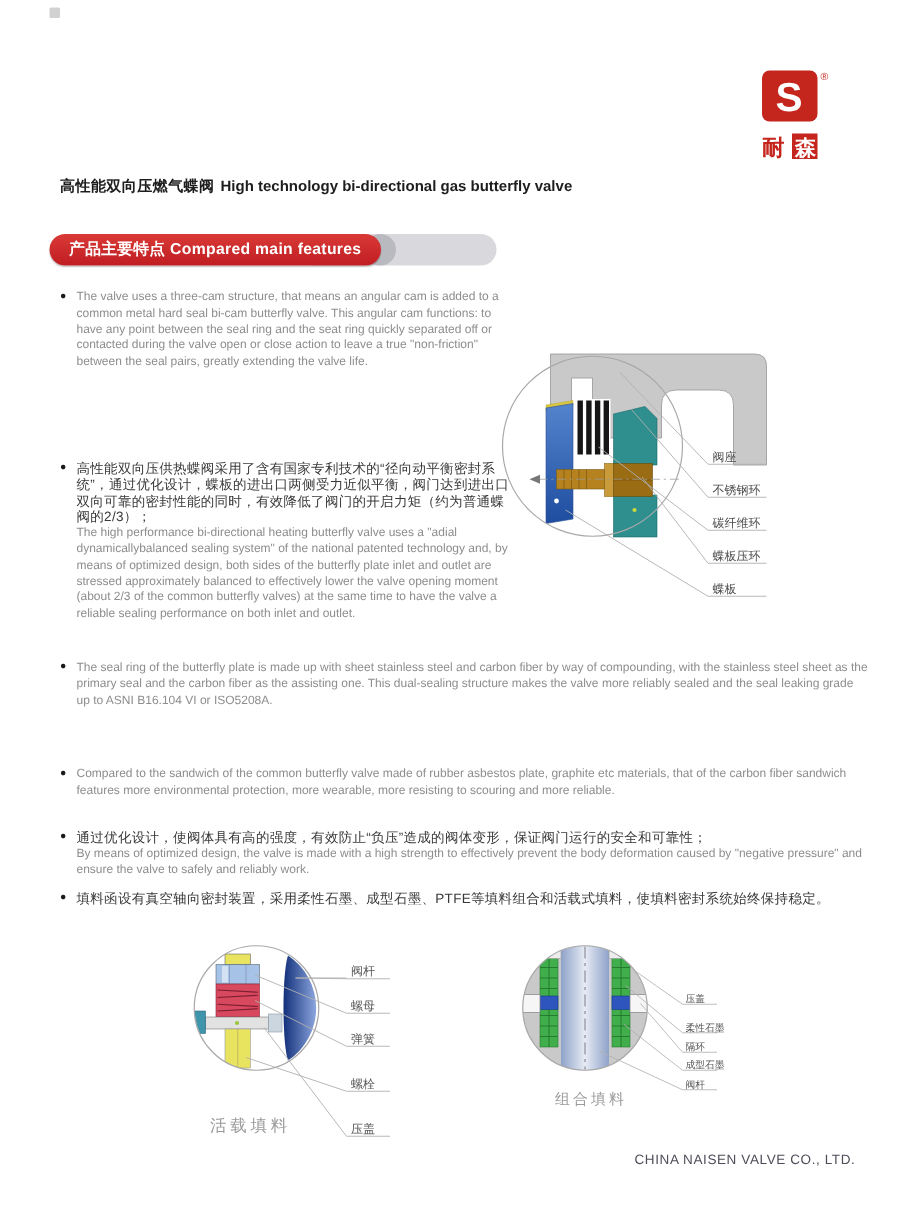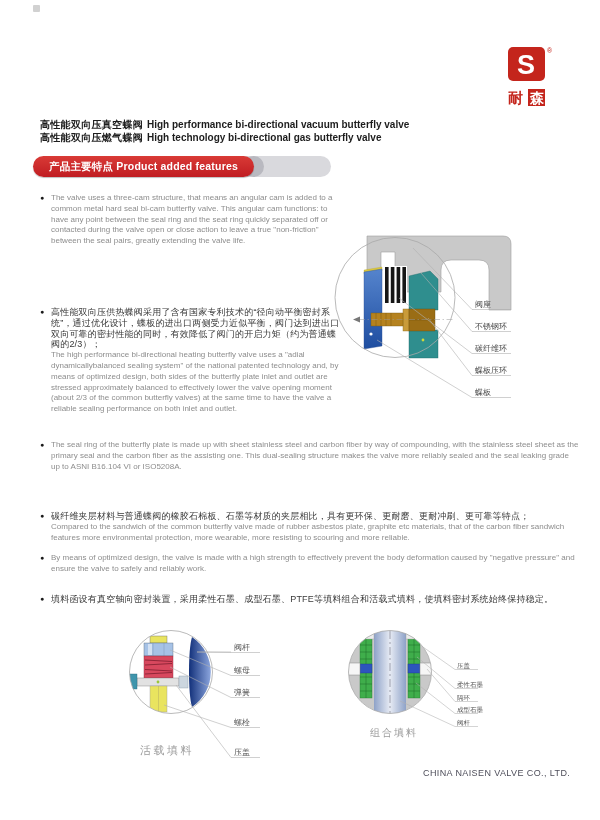--- a/index.html
+++ b/index.html
@@ -53,31 +53,28 @@
       <text x="20" y="30" font-size="27" font-weight="bold" fill="#ffffff" text-anchor="middle">S</text>
       <text x="41" y="9" font-size="7" fill="#c4251c">®</text>
       <text x="2" y="59" font-size="15" font-weight="bold" fill="#c4251c">耐</text>
       <rect x="22" y="45" width="17" height="17" fill="#c4251c"></rect>
       <text x="24" y="59" font-size="14" font-weight="bold" fill="#ffffff">森</text>
     </svg>
   </div>
 
   <div class="abs titles">
     <div class="line">
-      <span class="cn">高性能双向压真空蝶阀</span><span class="en">High performance bi-directional vacuum butterfly valve</span>
-    </div>
-    <div class="line">
       <span class="cn">高性能双向压燃气蝶阀</span><span class="en">High technology bi-directional gas butterfly valve</span>
     </div>
   </div>
 
   <div class="abs banner-wrap">
     <div class="banner-gray-pill"></div>
     <div class="banner-gray-circle"></div>
-    <div class="banner-red">产品主要特点 Product added features</div>
+    <div class="banner-red">产品主要特点 Compared main features</div>
   </div>
 
   <div class="feature w-narrow f0">
     <span class="dot">●</span>
     <div class="txt">
     <div class="en">The valve uses a three-cam structure, that means an angular cam is added to a common metal hard seal bi-cam butterfly valve. This angular cam functions: to have any point between the seal ring and the seat ring quickly separated off or contacted during the valve open or close action to leave a true "non-friction" between the seal pairs, greatly extending the valve life.</div>
       </div>
   </div>
   <div class="feature w-narrow f1">
     <span class="dot">●</span>
@@ -88,27 +85,27 @@
   </div>
   <div class="feature w-wide f2">
     <span class="dot">●</span>
     <div class="txt">
     <div class="en">The seal ring of the butterfly plate is made up with sheet stainless steel and carbon fiber by way of compounding, with the stainless steel sheet as the primary seal and the carbon fiber as the assisting one. This dual-sealing structure makes the valve more reliably sealed and the seal leaking grade up to ASNI B16.104 VI or ISO5208A.</div>
       </div>
   </div>
   <div class="feature w-wide f3">
     <span class="dot">●</span>
     <div class="txt">
-        <div class="cn">碳纤维夹层材料与普通蝶阀的橡胶石棉板、石墨等材质的夹层相比，具有更环保、更耐磨、更耐冲刷、更可靠等特点；</div>
     <div class="en">Compared to the sandwich of the common butterfly valve made of rubber asbestos plate, graphite etc materials, that of the carbon fiber sandwich features more environmental protection, more wearable, more resisting to scouring and more reliable.</div>
       </div>
   </div>
   <div class="feature w-wide f4">
     <span class="dot">●</span>
     <div class="txt">
+        <div class="cn">通过优化设计，使阀体具有高的强度，有效防止“负压”造成的阀体变形，保证阀门运行的安全和可靠性；</div>
     <div class="en">By means of optimized design, the valve is made with a high strength to effectively prevent the body deformation caused by "negative pressure" and ensure the valve to safely and reliably work.</div>
       </div>
   </div>
   <div class="feature w-wide f5">
     <span class="dot">●</span>
     <div class="txt">
         <div class="cn">填料函设有真空轴向密封装置，采用柔性石墨、成型石墨、PTFE等填料组合和活载式填料，使填料密封系统始终保持稳定。</div>
       </div>
   </div>
 

